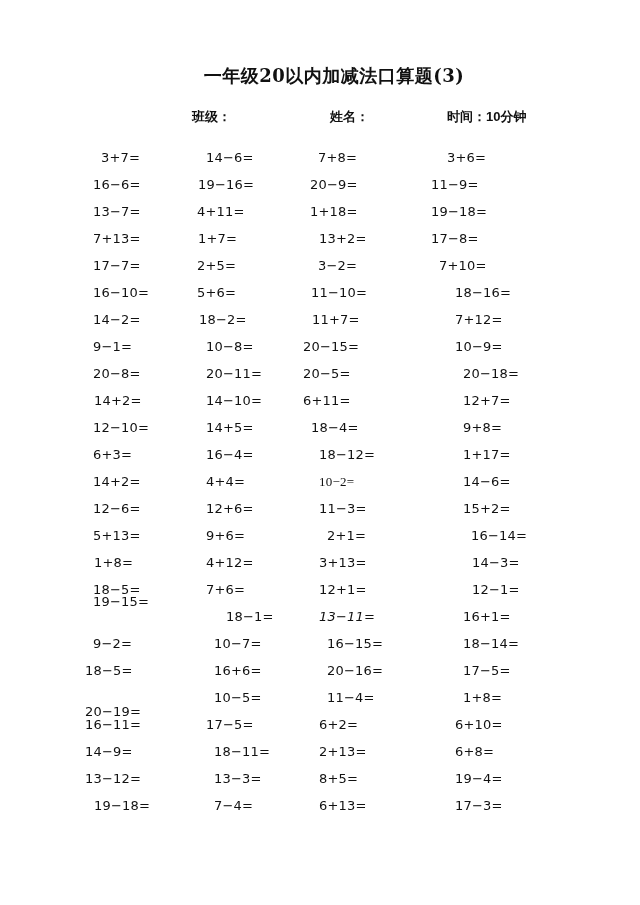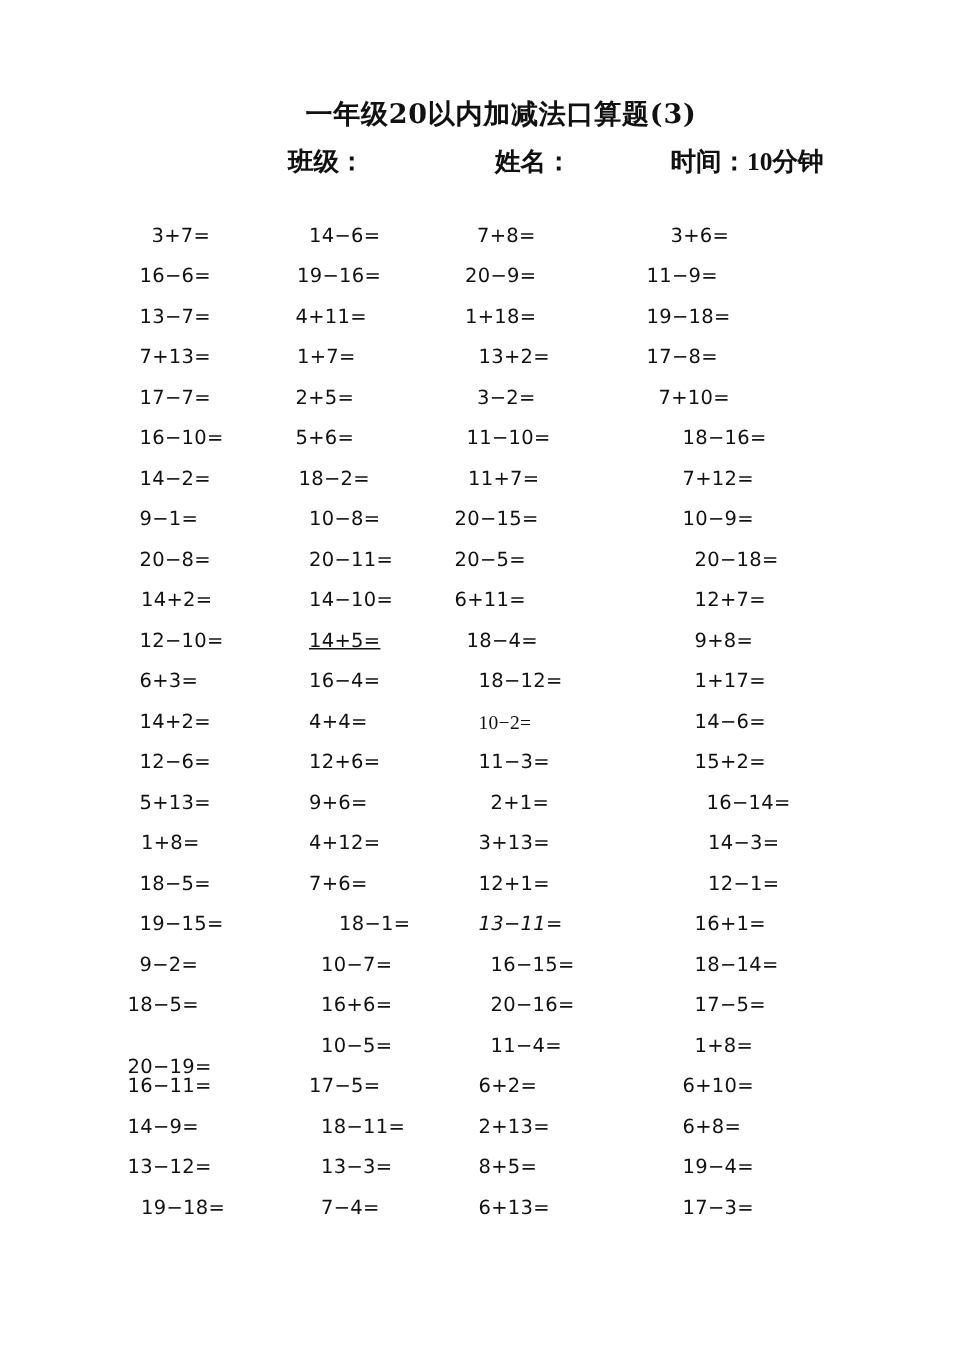--- a/index.html
+++ b/index.html
@@ -1,22 +1,22 @@
 <!DOCTYPE html>
 <html><head>
   <meta charset="utf-8">
   <style>
     html, body { margin: 0; padding: 0; background: #ffffff; }
     body { width: 640px; height: 905px; position: relative; overflow: hidden;
            font-family: "DejaVu Sans", "Liberation Sans", sans-serif; color: #111; }
     .title { position: absolute; top: 64px; left: 0; width: 640px; text-align: center;
              font-family: "DejaVu Serif", "Liberation Serif", serif; font-size: 18px; font-weight: bold;
              padding-left: 28px; box-sizing: border-box; letter-spacing: 0.5px; }
-    .meta { position: absolute; top: 96px; font-family: Liberation Serif, serif;
-            font-size: 17px; font-weight: bold; }
+    .meta { position: absolute; top: 108px; font-family: Liberation Sans, sans-serif;
+            font-size: 13px; font-weight: bold; }
     .meta.cls { left: 192px; }
     .meta.name { left: 330px; }
     .meta.time { left: 447px; }
     .grid { position: absolute; top: 0; left: 0; width: 640px; height: 905px; }
     .q { position: absolute; font-size: 13px; white-space: nowrap; letter-spacing: 0.2px; }
   </style>
 </head>
 <body>
 
 <div class="title">一年级20以内加减法口算题(3)</div>
@@ -59,21 +59,21 @@
     <div class="q" style="left: 455px; top: 339px;">10−9=</div>
     <div class="q" style="left: 93px; top: 366px;">20−8=</div>
     <div class="q" style="left: 206px; top: 366px;">20−11=</div>
     <div class="q" style="left: 303px; top: 366px;">20−5=</div>
     <div class="q" style="left: 463px; top: 366px;">20−18=</div>
     <div class="q" style="left: 94px; top: 393px;">14+2=</div>
     <div class="q" style="left: 206px; top: 393px;">14−10=</div>
     <div class="q" style="left: 303px; top: 393px;">6+11=</div>
     <div class="q" style="left: 463px; top: 393px;">12+7=</div>
     <div class="q" style="left: 93px; top: 420px;">12−10=</div>
-    <div class="q" style="left: 206px; top: 420px; text-decoration: underline;">14+5=</div>
+    <div class="q" style="left: 206px; top: 420px;">14+5=</div>
     <div class="q" style="left: 311px; top: 420px;">18−4=</div>
     <div class="q" style="left: 463px; top: 420px;">9+8=</div>
     <div class="q" style="left: 93px; top: 447px;">6+3=</div>
     <div class="q" style="left: 206px; top: 447px;">16−4=</div>
     <div class="q" style="left: 319px; top: 447px;">18−12=</div>
     <div class="q" style="left: 463px; top: 447px;">1+17=</div>
     <div class="q" style="left: 93px; top: 474px;">14+2=</div>
     <div class="q" style="left: 206px; top: 474px;">4+4=</div>
     <div class="q" style="left: 319px; top: 474px; font-family: Liberation Serif, serif;">10−2=</div>
     <div class="q" style="left: 463px; top: 474px;">14−6=</div>
@@ -86,21 +86,21 @@
     <div class="q" style="left: 327px; top: 528px;">2+1=</div>
     <div class="q" style="left: 471px; top: 528px;">16−14=</div>
     <div class="q" style="left: 94px; top: 555px;">1+8=</div>
     <div class="q" style="left: 206px; top: 555px;">4+12=</div>
     <div class="q" style="left: 319px; top: 555px;">3+13=</div>
     <div class="q" style="left: 472px; top: 555px;">14−3=</div>
     <div class="q" style="left: 93px; top: 582px;">18−5=</div>
     <div class="q" style="left: 206px; top: 582px;">7+6=</div>
     <div class="q" style="left: 319px; top: 582px;">12+1=</div>
     <div class="q" style="left: 472px; top: 582px;">12−1=</div>
-    <div class="q" style="left: 93px; top: 609px; text-align: center;">19−15=</div>
+    <div class="q" style="left: 93px; top: 594px; text-align: center;">19−15=</div>
     <div class="q" style="left: 206px; top: 609px; margin-left: 20px;">18−1=</div>
     <div class="q" style="left: 319px; top: 609px; font-style: italic;">13−11=</div>
     <div class="q" style="left: 463px; top: 609px;">16+1=</div>
     <div class="q" style="left: 93px; top: 636px;">9−2=</div>
     <div class="q" style="left: 214px; top: 636px;">10−7=</div>
     <div class="q" style="left: 327px; top: 636px;">16−15=</div>
     <div class="q" style="left: 463px; top: 636px;">18−14=</div>
     <div class="q" style="left: 85px; top: 663px;">18−5=</div>
     <div class="q" style="left: 214px; top: 663px;">16+6=</div>
     <div class="q" style="left: 327px; top: 663px;">20−16=</div>

